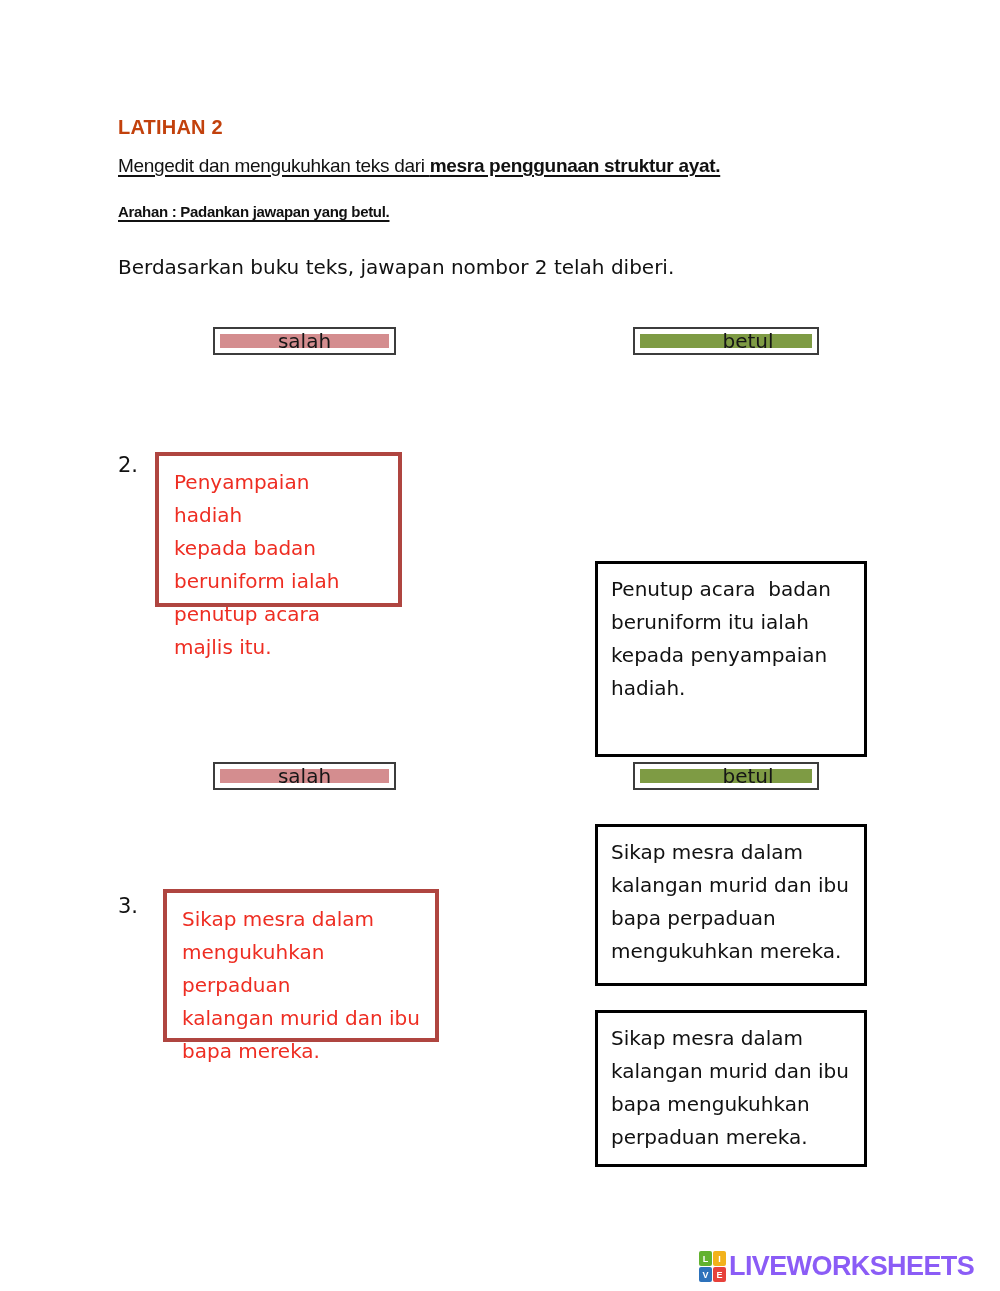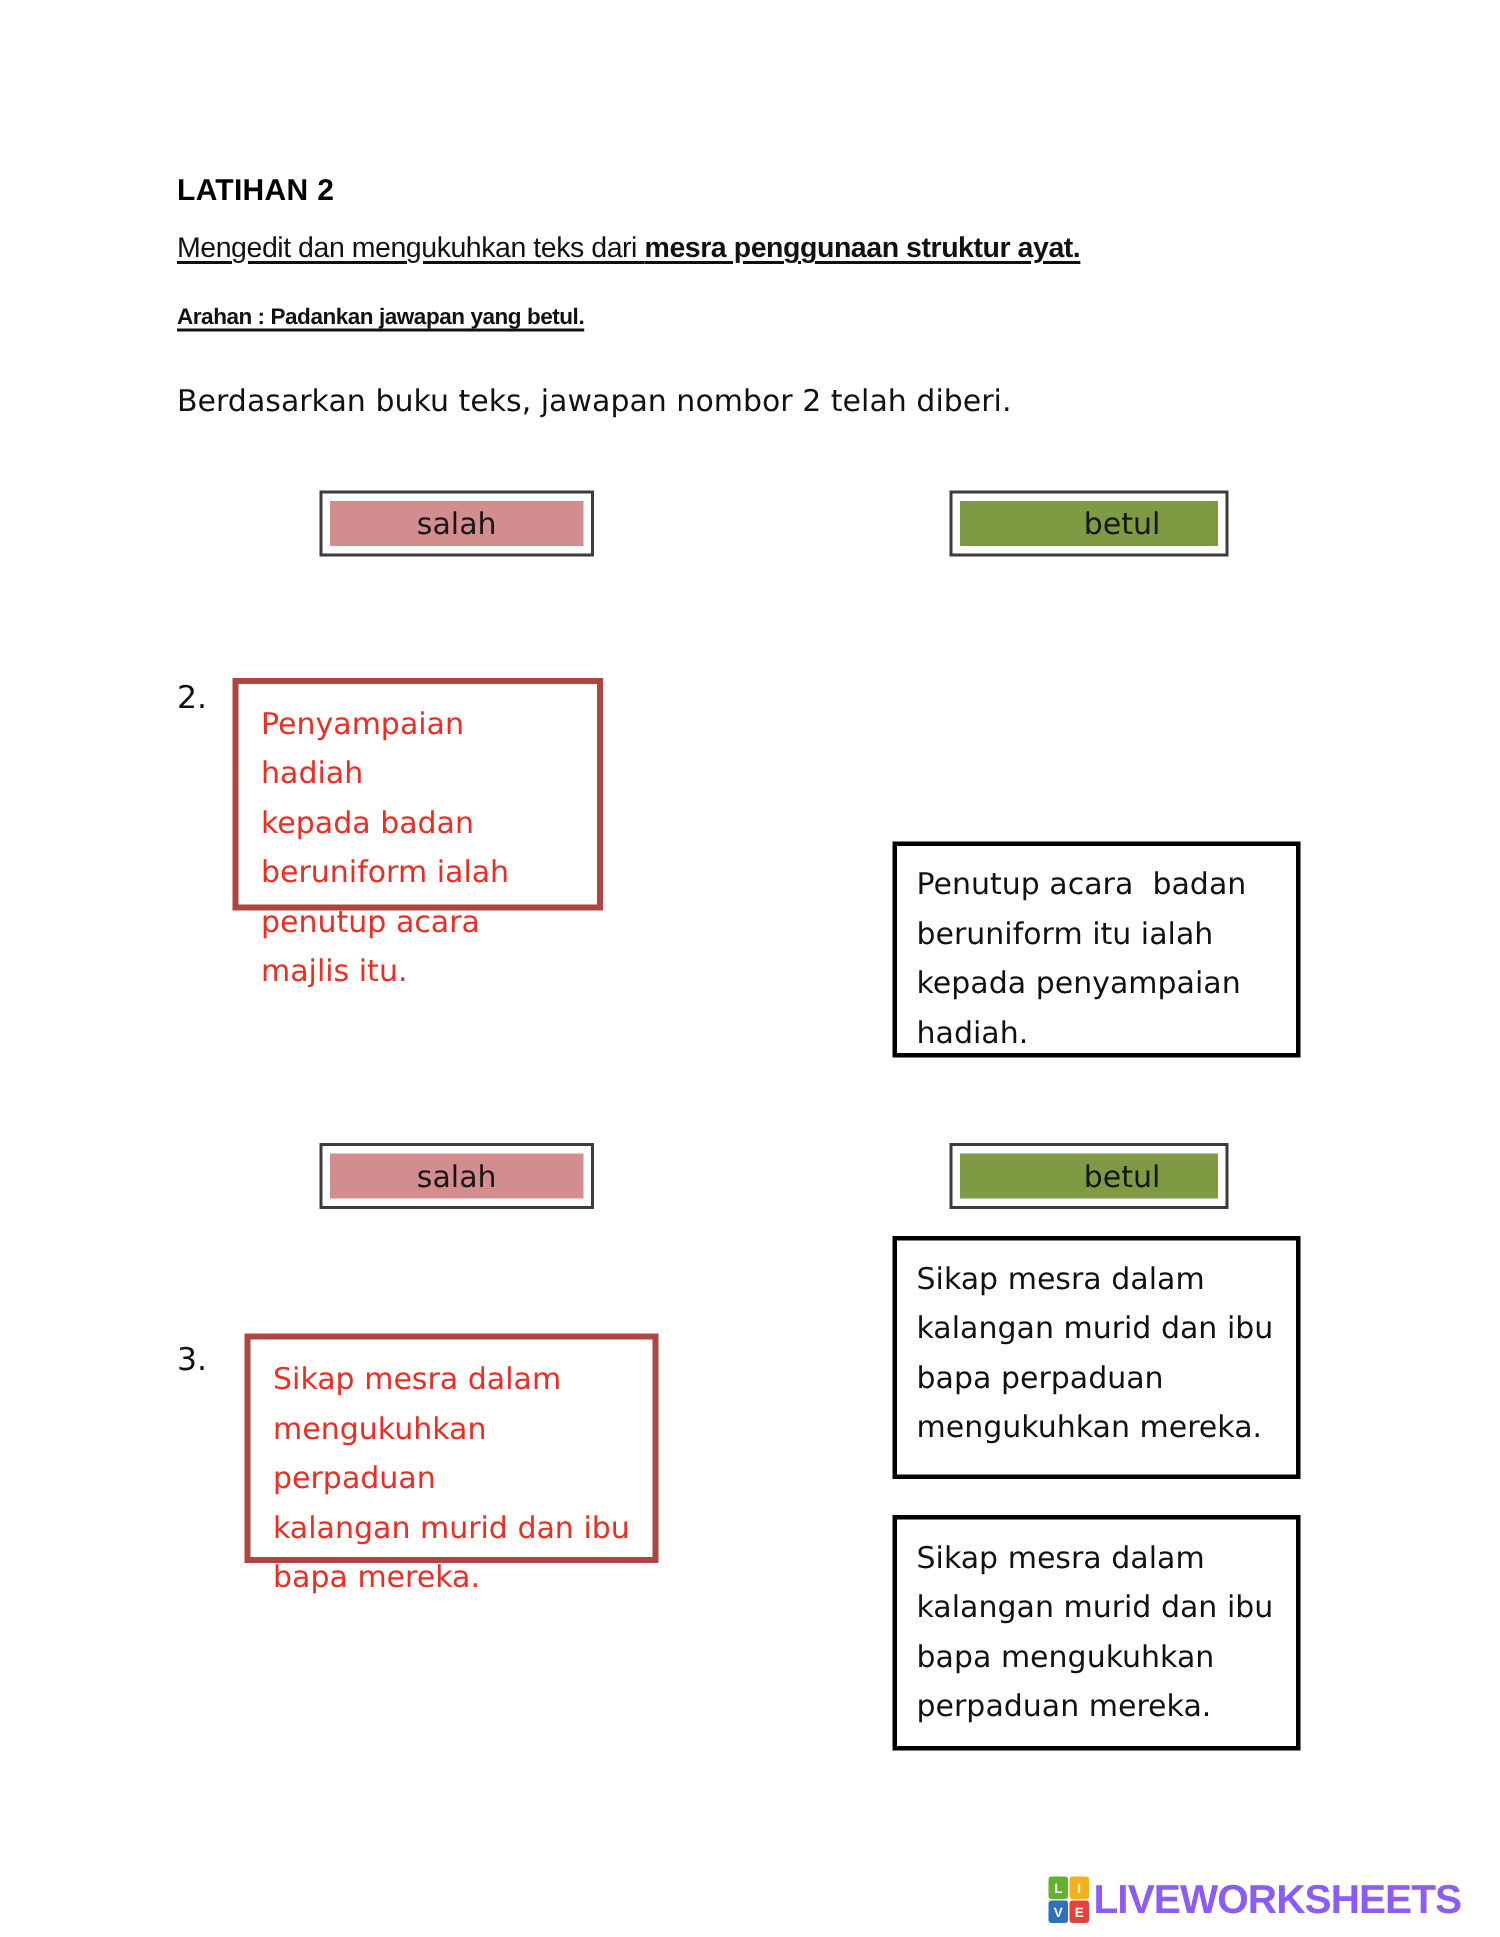--- a/index.html
+++ b/index.html
@@ -11,21 +11,21 @@
     font-family:"Liberation Sans", sans-serif;
     color:#111;
     overflow:hidden;
   }
   .abs { position:absolute; }
 
   
   .exercise-title {
     left:118px; top:116px;
     font-weight:bold; font-size:20px;
-    color:#000000;
+    color:#c2410c;
     letter-spacing:0.2px;
   }
   .subtitle {
     left:118px; top:155px;
     font-size:19px;
     letter-spacing:-0.3px;
     text-decoration:underline;
     text-underline-offset:3px;
     text-decoration-thickness:2px;
   }
@@ -41,21 +41,21 @@
   .note {
     left:118px; top:255px;
     font-family:"DejaVu Sans", sans-serif;
     font-size:20px;
   }
 
   
   .hdr {
     position:absolute;
     box-sizing:border-box;
-    height:44px;
+    height:28px;
     border:2px solid #3c3c3c;
     background:#ffffff;
     padding:5px;
   }
   .hdr-inner {
     height:100%;
     display:flex; align-items:center; justify-content:center;
     font-family:"DejaVu Sans", sans-serif;
     font-size:20px;
     color:#161616;
@@ -76,21 +76,21 @@
     border:3px solid #000000;
     background:#ffffff;
     padding:9px 13px;
     font-family:"DejaVu Sans", sans-serif;
     font-size:20px;
     line-height:33px;
     white-space:pre-wrap;
     color:#111;
   }
   .a1 { top:386px; height:152px; }
-  .a2 { top:561px; height:144px; }
+  .a2 { top:561px; height:196px; }
   .a3 { top:824px; height:162px; }
   .a4 { top:1010px; height:157px; }
 
   
   .qnum {
     position:absolute;
     left:118px;
     font-family:"DejaVu Sans", sans-serif;
     font-size:21px;
     color:#111;

